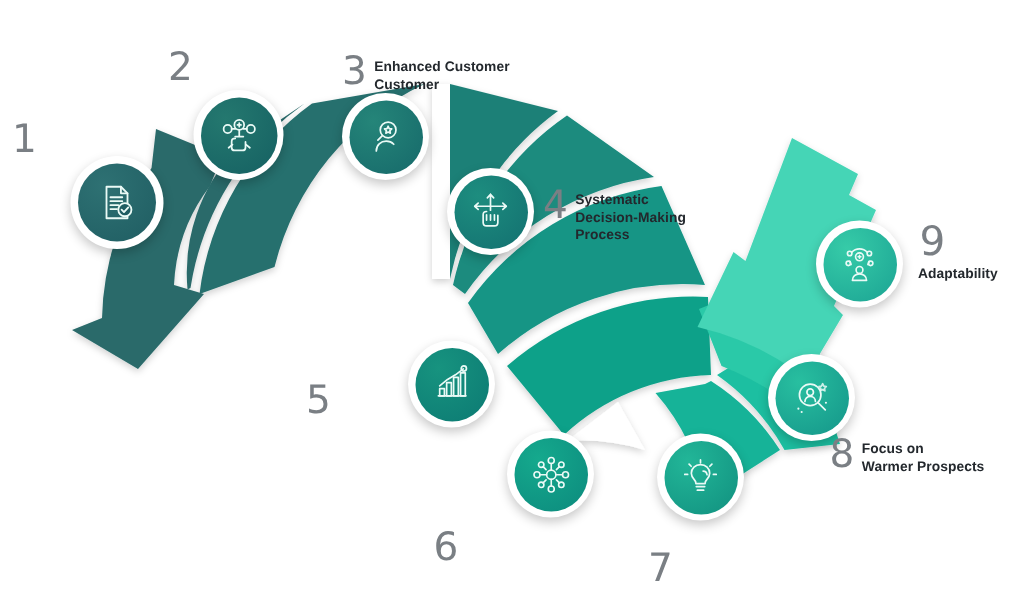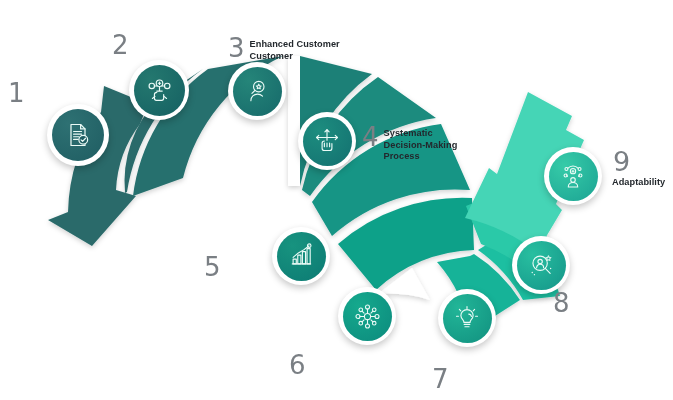--- a/index.html
+++ b/index.html
@@ -254,20 +254,24 @@
             <path d="M11 19c0-2.3 1.8-3.8 4-3.8s4 1.5 4 3.8"></path>
             <path d="M20.9 19.9L26.5 25.5"></path>
             <path d="M24.5 5.5l.9 1.8 1.9.3-1.4 1.4.3 1.9-1.7-.9-1.7.9.3-1.9-1.4-1.4 1.9-.3z" opacity=".85"></path>
             <path d="M6 24.5h.01M8.5 27h.01M27 20h.01" stroke-width="1.6"></path>
           </g>
         </svg>
       </div>
     </div>
     <div class="caption" style="left:553px;top:290px;">
       <span class="num">8</span>
+      <span class="cap-text">
+        <span>Focus on</span>
+        <span class="l2">Warmer Prospects</span>
+      </span>
     </div>
   </div>
 
   <div class="node">
     <div class="disc" style="left:544px;top:147px;width:58px;height:58px;">
       <div class="inner" style="width:49px;height:49px;background:radial-gradient(circle at 32% 28%,#36cba8,#1ba393);">
         <svg width="28" height="28" viewBox="0 0 32 32">
           <g fill="none" stroke="#eafaf6" stroke-width="1.25" stroke-linecap="round" stroke-linejoin="round">
             <circle cx="16" cy="10.5" r="3"></circle>
             <path d="M14.9 10.5h2.2M16 9.4v2.2"></path>

